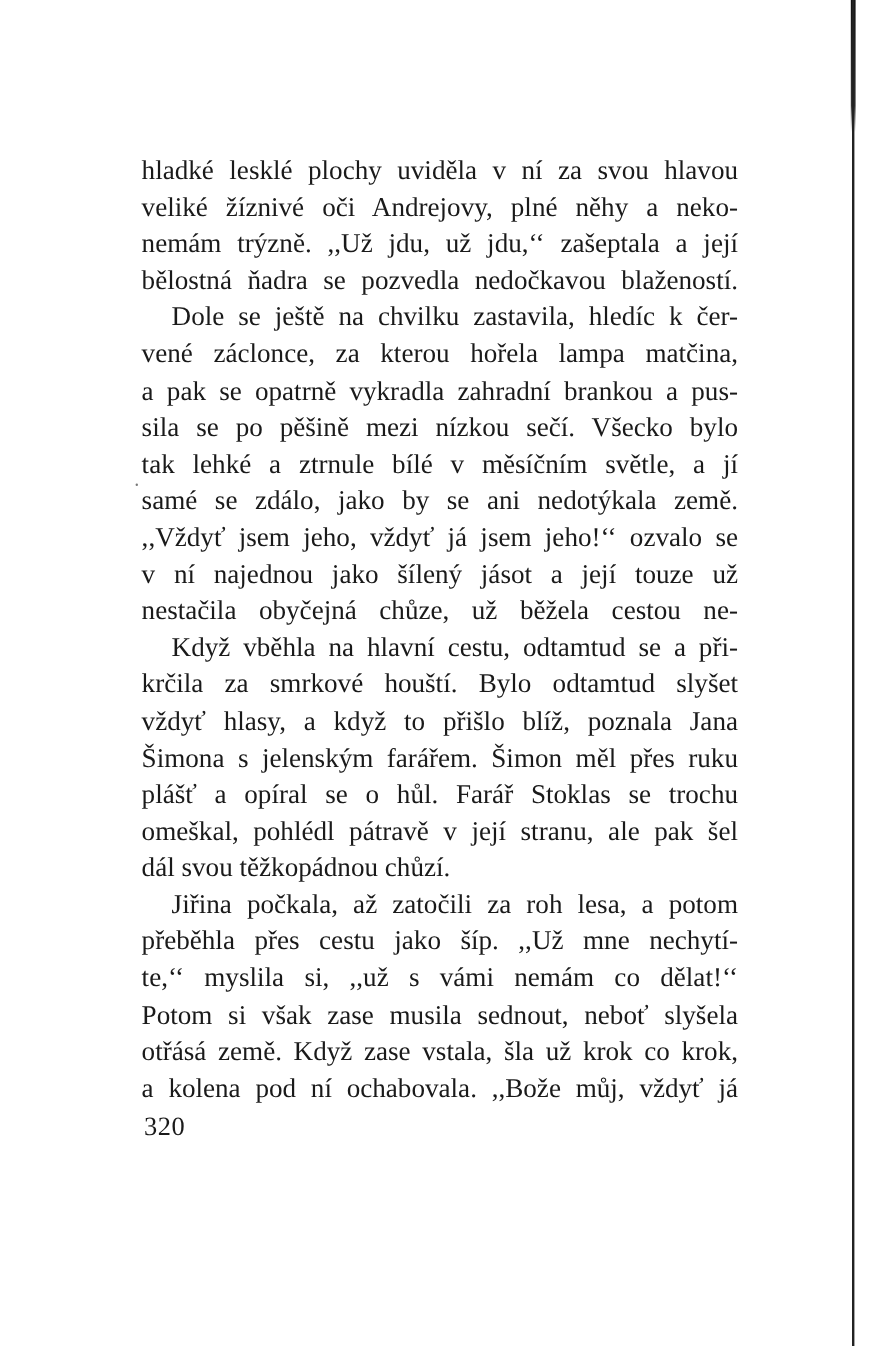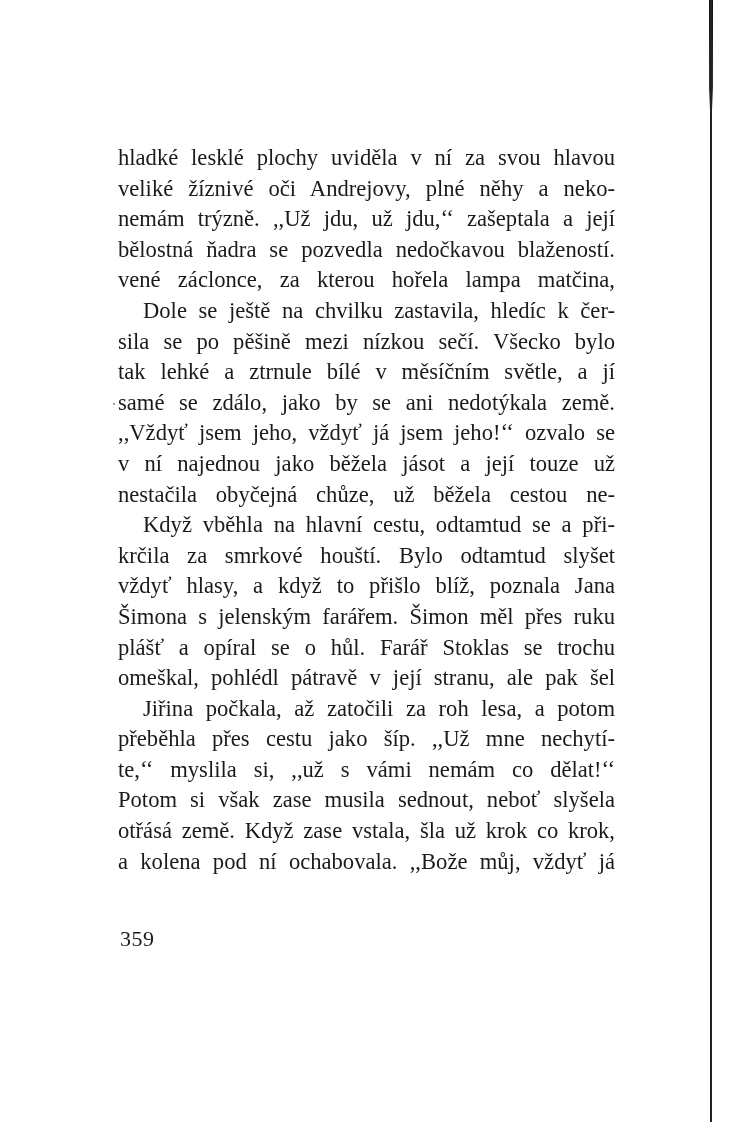--- a/index.html
+++ b/index.html
@@ -27,21 +27,21 @@
       position: absolute;
       left: 709px;
       top: 0;
       width: 4px;
       height: 110px;
       background: linear-gradient(#111, #333 80%, rgba(40,40,40,0));
     }
     .text-block {
       position: absolute;
       left: 118px;
-      top: 143px;
+      top: 127px;
       width: 497px;
       font-size: 22.6px;
       line-height: 30.6px;
     }
     .line {
       display: block;
       white-space: nowrap;
       text-align: justify;
       text-align-last: justify;
       height: 30.6px;
@@ -76,37 +76,39 @@
 <div class="page-edge"></div>
 <div class="specks"></div>
 
 <div class="text-block">
 
   <span class="line">hladké lesklé plochy uviděla v ní za svou hlavou</span>
   <span class="line">veliké žíznivé oči Andrejovy, plné něhy a neko-</span>
   <span class="line">nemám trýzně. ,,Už jdu, už jdu,‘‘ zašeptala a její</span>
   <span class="line">bělostná ňadra se pozvedla nedočkavou blažeností.</span>
 
+  <span class="line indent">Dole se ještě na chvilku zastavila, hledíc k čer-</span>
   <span class="line">vené záclonce, za kterou hořela lampa matčina,</span>
-  <span class="line indent">Dole se ještě na chvilku zastavila, hledíc k čer-</span>
+  <span class="line">a pak se opatrně vykradla zahradní brankou a pus-</span>
   <span class="line">sila se po pěšině mezi nízkou sečí. Všecko bylo</span>
   <span class="line">tak lehké a ztrnule bílé v měsíčním světle, a jí</span>
   <span class="line">samé se zdálo, jako by se ani nedotýkala země.</span>
   <span class="line">,,Vždyť jsem jeho, vždyť já jsem jeho!‘‘ ozvalo se</span>
-  <span class="line">v ní najednou jako běžela jásot a její touze už</span>
+  <span class="line">v ní najednou jako šílený jásot a její touze už</span>
   <span class="line">nestačila obyčejná chůze, už běžela cestou ne-</span>
 
   <span class="line indent">Když vběhla na hlavní cestu, odtamtud se a při-</span>
   <span class="line">krčila za smrkové houští. Bylo odtamtud slyšet</span>
   <span class="line">vždyť hlasy, a když to přišlo blíž, poznala Jana</span>
   <span class="line">Šimona s jelenským farářem. Šimon měl přes ruku</span>
   <span class="line">plášť a opíral se o hůl. Farář Stoklas se trochu</span>
   <span class="line">omeškal, pohlédl pátravě v její stranu, ale pak šel</span>
+  <span class="line last">dál svou těžkopádnou chůzí.</span>
 
   <span class="line indent">Jiřina počkala, až zatočili za roh lesa, a potom</span>
   <span class="line">přeběhla přes cestu jako šíp. ,,Už mne nechytí-</span>
   <span class="line">te,‘‘ myslila si, ,,už s vámi nemám co dělat!‘‘</span>
   <span class="line">Potom si však zase musila sednout, neboť slyšela</span>
   <span class="line">otřásá země. Když zase vstala, šla už krok co krok,</span>
   <span class="line">a kolena pod ní ochabovala. ,,Bože můj, vždyť já</span>
 </div>
 
-<div class="page-number">359</div>
+<div class="page-number">320</div>
 
 </body></html>

